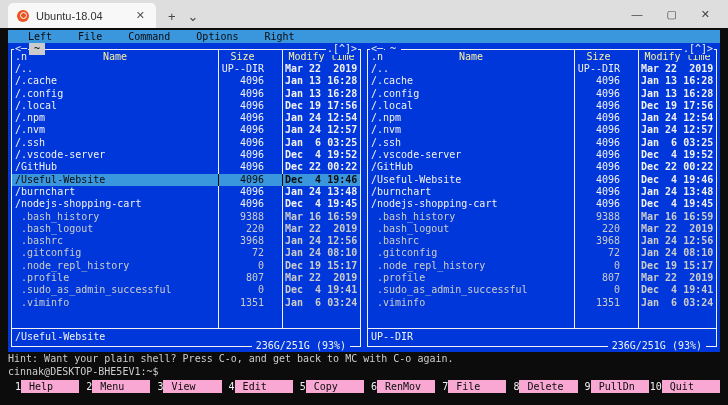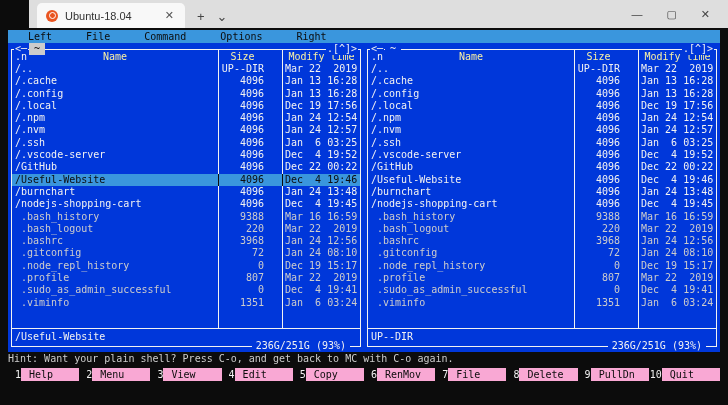--- a/index.html
+++ b/index.html
@@ -2,40 +2,40 @@
 <html><head>
 <meta charset="utf-8">
 <style>
   * { margin:0; padding:0; box-sizing:border-box; }
   body { background:#222; }
   .screen { width:728px; height:405px; background:#0c0c0c; overflow:hidden;
             font-family:"DejaVu Sans Mono", monospace; position:relative; }
 
   
   .tabbar { height:28px; background:#dedede; display:flex; align-items:flex-end;
-            font-family:"Liberation Sans", sans-serif;margin-left:29px; }
+            font-family:"Liberation Sans", sans-serif; }
   .tab { height:25px; width:148px; background:#f8f8f8; border-radius:5px 5px 0 0;
          margin-left:8px; display:flex; align-items:center; padding:0 9px; gap:7px;
          font-size:11px; color:#333; }
   .ubuntu-icon { width:12px; height:12px; border-radius:50%; background:#e95420;
                  position:relative; flex:none; }
   .ubuntu-icon::after { content:""; position:absolute; inset:2.5px;
                         border:1.5px solid #fff; border-radius:50%; }
   .tab-title { flex:1; white-space:nowrap; overflow:hidden; }
   .tab-close { color:#555; font-size:11px; padding:0 2px; }
   .bar-btn { color:#444; font-size:13px; margin:0 0 5px 12px; line-height:13px; }
   .win-controls { margin-left:auto; align-self:center; display:flex; gap:24px;
                   padding-right:18px; color:#444; font-size:11px; }
   .win-controls span { display:inline-block; }
 
   
   .terminal { height:377px; padding:2px 8px 0 8px; background:#0c0c0c;
               font-size:10px; }
   .menubar { height:13px; line-height:13px; background:#3a96dd; color:#0c0c0c;
-             display:flex; gap:26px; padding-left:16px; }
+             display:flex; gap:18px; padding-left:16px; }
   .menubar .mitem { padding:0 4px; white-space:pre; }
 
   
   .panels { display:flex; height:309px; }
   .panel { flex:1; background:#0037da; padding:6px 3px 5px 3px; }
   .frame { border:1px solid #f2f2f2; height:100%; position:relative;
            display:flex; flex-direction:column; line-height:12.3px; color:#cccccc; }
   .fo { position:absolute; height:12px; line-height:12px; background:#0037da;
         color:#f2f2f2; white-space:pre; }
   .f-arrow-l { top:-7px; left:2px; padding:0 1px; }
@@ -48,21 +48,21 @@
   .hdr .cn { flex:1; position:relative; text-align:center; color:#f9f1a5; }
   .hdr .sortkey { position:absolute; left:3px; color:#f2f2f2; }
   .hdr .cs, .hdr .ct { text-align:center; color:#f9f1a5; border-left:1px solid #f2f2f2; }
   .cs { width:48px; flex:none; }
   .ct { width:78px; flex:none;margin-left:16px; }
 
   .list { flex:1; display:flex; flex-direction:column; overflow:hidden; }
   .row { display:flex; height:12.3px; flex:none; white-space:pre; }
   .row .cn { flex:1; padding-left:3px; overflow:hidden; }
   .row .cs { border-left:1px solid #f2f2f2; text-align:right; padding-right:2px; }
-  .row .ct { border-left:1px solid #f2f2f2; padding-left:2px; }
+  .row .ct { border-left:1px solid #f2f2f2; padding-left:2px;font-weight:bold; }
   .row.dir, .row.updir { color:#f2f2f2; }
   .row.file { color:#cccccc; }
   .row.file .cn { padding-left:9px; }
   .row.selected { background:#3a96dd; color:#0c0c0c; }
   .row.selected .cs, .row.selected .ct { border-left-color:#0c0c0c; }
   .filler { flex:1; display:flex; min-height:8px; }
   .filler .cn { flex:1; }
   .filler .cs, .filler .ct { border-left:1px solid #f2f2f2; }
 
   .ministatus { flex:none; border-top:1px solid #f2f2f2; height:18px;
@@ -396,20 +396,21 @@
                 <span class="ct"></span>
             </div>
           </div>
           <div class="ministatus">UP--DIR</div>
           <span class="fo f-free">236G/251G (93%)</span>
         </div>
       </section>
     </div>
 
     <div class="hint-line">Hint: Want your plain shell? Press C-o, and get back to MC with C-o again.</div>
+    <div class="prompt-line">cinnak@DESKTOP-BHE5EV1:~$</div>
 
     <div class="keybar">
 
         <span class="key">
           <span class="n">1</span>
           <span class="l">Help</span>
         </span>
 
         <span class="key">
           <span class="n">2</span>

